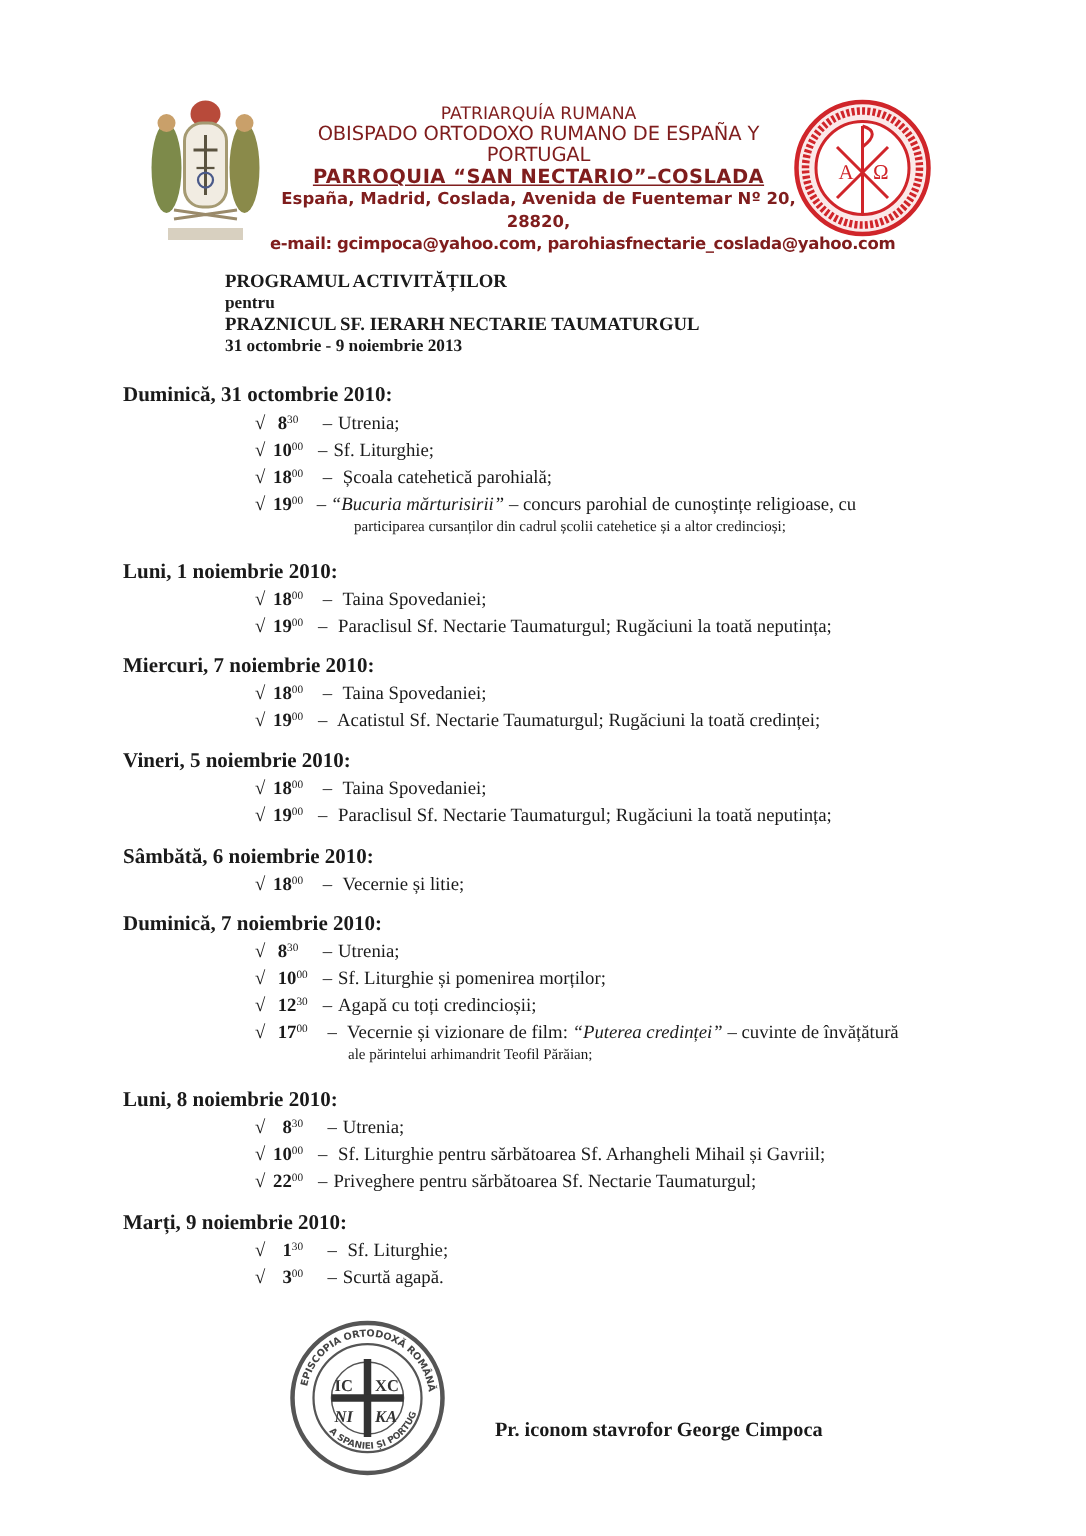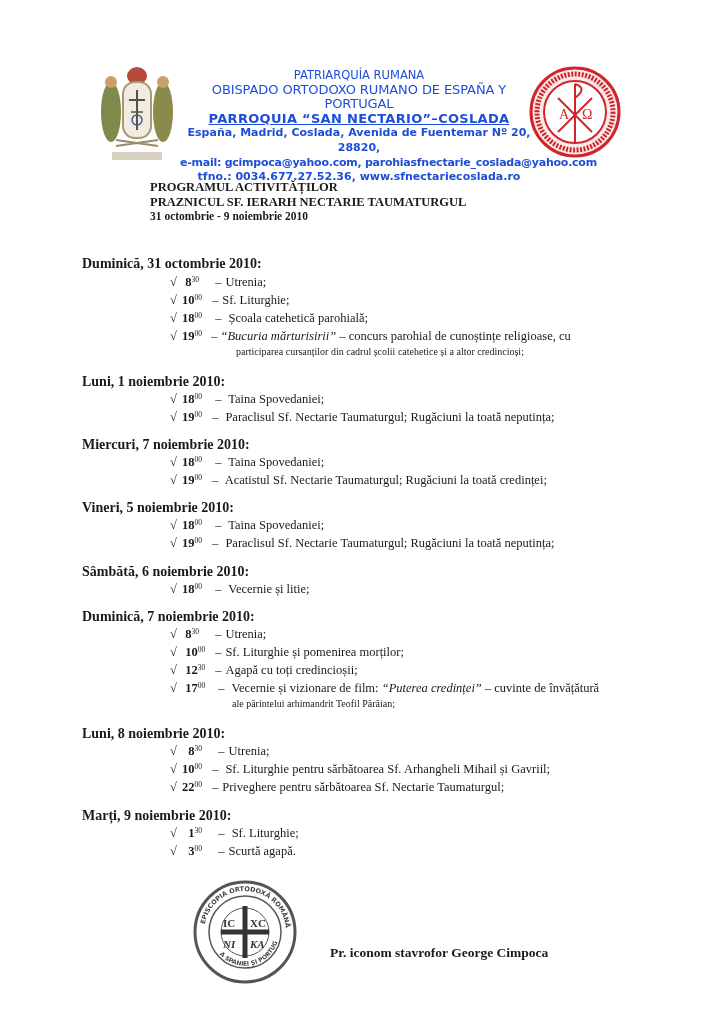--- a/index.html
+++ b/index.html
@@ -9,21 +9,21 @@
     font-family: "Liberation Serif", "DejaVu Serif", serif;
     color: #1a1a1a;
   }
   .abs { position: absolute; }
   
   .hdr-logo-left { left: 96px; top: 64px; width: 82px; height: 102px; }
   .hdr-seal-right { left: 528px; top: 62px; width: 94px; height: 100px; }
   .hdr-text {
     left: 180px; top: 68px; width: 358px;
     font-family: "DejaVu Sans", "Liberation Sans", sans-serif;
-    text-align: center; color: #1d4ed8; line-height: 14.6px;
+    text-align: center; color: #7f1d1d; line-height: 14.6px;
   }
   .hdr-text .l1 { font-size: 11.5px; }
   .hdr-text .l2 { font-size: 13px; letter-spacing: -0.1px; }
   .hdr-text .l3 { font-size: 13px; font-weight: bold; text-decoration: underline; letter-spacing: 0.3px; }
   .hdr-text .l4, .hdr-text .l5, .hdr-text .l6 { font-size: 11px; font-weight: bold; }
   .hdr-text .l5 { letter-spacing: -0.25px; white-space: nowrap; }
   
   .title-block {
     left: 150px; top: 180px; width: 420px; 
     font-weight: bold; line-height: 14.5px; font-size: 12.5px;
@@ -61,41 +61,41 @@
     <rect x="16" y="88" width="50" height="8" fill="#d8d0c0"></rect>
   </svg>
 </div>
 
 <div class="abs hdr-text">
   <div class="l1">PATRIARQUÍA RUMANA</div>
   <div class="l2">OBISPADO ORTODOXO RUMANO DE ESPAÑA Y PORTUGAL</div>
   <div class="l3">PARROQUIA “SAN NECTARIO”–COSLADA</div>
   <div class="l4">España, Madrid, Coslada, Avenida de Fuentemar Nº 20, 28820,</div>
   <div class="l5">e-mail: gcimpoca@yahoo.com, parohiasfnectarie_coslada@yahoo.com</div>
-  <div class="l6">tfno.: 0034.677.27.52.36, www.sfnectariecoslada.ro</div>
 </div>
 
 <div class="abs hdr-seal-right">
   <svg width="94" height="100" viewBox="0 0 94 100">
     <circle cx="47" cy="50" r="44" fill="#fbe9e9" stroke="#d0252a" stroke-width="3"></circle>
     <circle cx="47" cy="50" r="38" fill="none" stroke="#d0252a" stroke-width="5" stroke-dasharray="2 1.5"></circle>
     <circle cx="47" cy="50" r="31" fill="#ffffff" stroke="#d0252a" stroke-width="2"></circle>
     <line x1="47" y1="22" x2="47" y2="80" stroke="#d0252a" stroke-width="2"></line>
     <path d="M47 22 Q60 26 47 36" fill="none" stroke="#d0252a" stroke-width="2"></path>
     <line x1="30" y1="36" x2="64" y2="70" stroke="#d0252a" stroke-width="2"></line>
     <line x1="64" y1="36" x2="30" y2="70" stroke="#d0252a" stroke-width="2"></line>
     <text x="31" y="57" font-family="Liberation Serif, serif" font-size="14" fill="#d0252a">A</text>
     <text x="54" y="57" font-family="Liberation Serif, serif" font-size="14" fill="#d0252a">Ω</text>
   </svg>
 </div>
 
 <div class="abs title-block">
   <div>PROGRAMUL ACTIVITĂȚILOR</div>
+  <div class="t2">pentru</div>
   <div>PRAZNICUL SF. IERARH NECTARIE TAUMATURGUL</div>
-  <div class="t4">31 octombrie - 9 noiembrie 2010</div>
+  <div class="t4">31 octombrie - 9 noiembrie 2013</div>
 </div>
 
 <div class="abs day-head" style="top:256px">Duminică, 31 octombrie 2010:</div>
 <div class="abs entry" style="top:275px"><span class="chk">√</span> <span class="time"><span>8</span><sup>30</sup></span><span class="dash">–</span><span>Utrenia;</span></div>
 <div class="abs entry" style="top:293px"><span class="chk">√</span><span class="time"><span>10</span><sup>00</sup></span><span class="dash">–</span><span>Sf. Liturghie;</span></div>
 <div class="abs entry" style="top:311px"><span class="chk">√</span><span class="time"><span>18</span><sup>00</sup></span> <span class="dash">–</span> <span>Școala catehetică parohială;</span></div>
 <div class="abs entry" style="top:329px"><span class="chk">√</span><span class="time"><span>19</span><sup>00</sup></span> <span>–</span> <i>“Bucuria mărturisirii”</i> <span>– concurs parohial de cunoștințe religioase, cu</span></div>
 <div class="abs cont" style="top:346px">participarea cursanților din cadrul școlii catehetice și a altor credincioși;</div>
 
 <div class="abs day-head" style="top:374px">Luni, 1 noiembrie 2010:</div>

